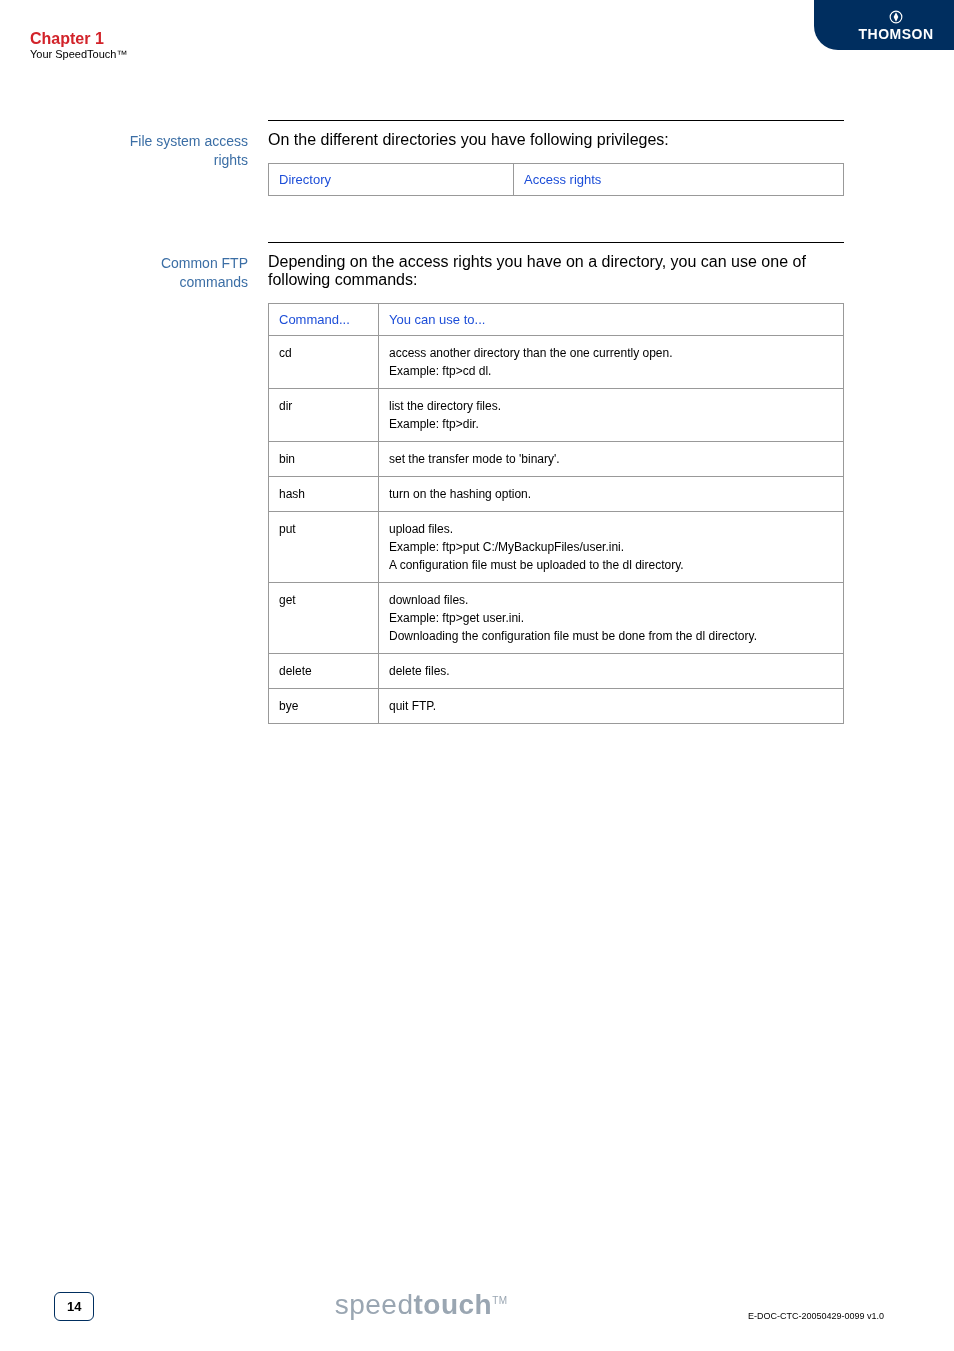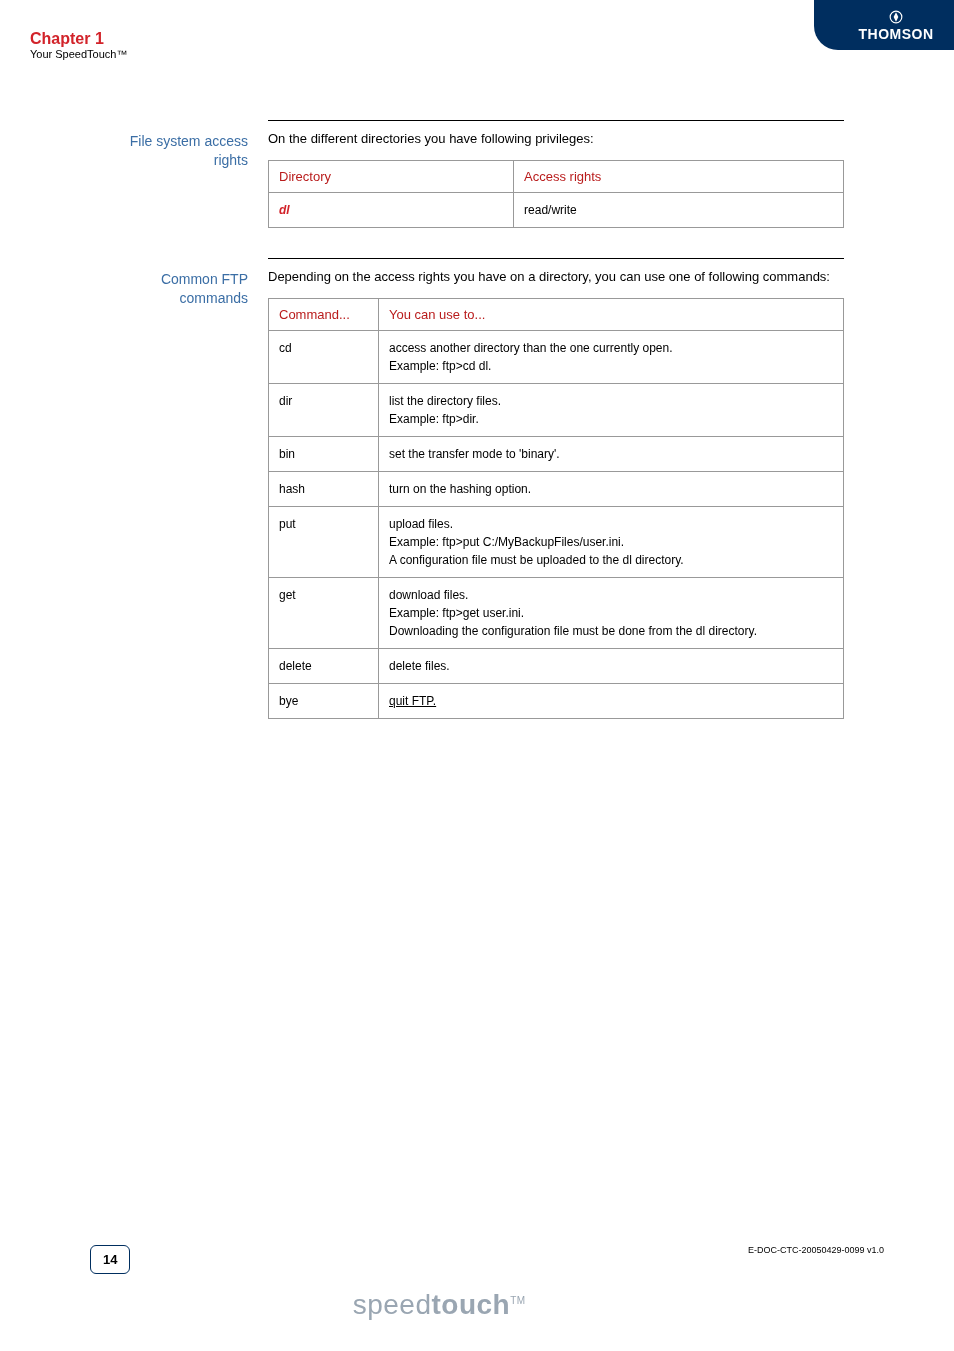--- a/index.html
+++ b/index.html
@@ -48,48 +48,48 @@
   }
   .thomson-icon {
     width: 14px;
     height: 14px;
   }
   .content {
     padding: 60px 110px 0 30px;
   }
   .section {
     display: flex;
-    margin-bottom: 30px;
+    margin-bottom: 46px;
   }
   .section-label {
     width: 238px;
     text-align: right;
     padding-right: 20px;
     color: #3b6ea5;
     font-size: 14px;
     line-height: 1.35;
     flex-shrink: 0;
     padding-top: 12px;
   }
   .section-body {
     flex-grow: 1;
     border-top: 1.5px solid #000;
     padding-top: 10px;
   }
   .intro-text {
-    font-size: 13px;
+    font-size: 16px;
     margin-bottom: 14px;
   }
   table {
     border-collapse: collapse;
     width: 100%;
     font-size: 12px;
   }
   th {
-    color: #b91c1c;
+    color: #1d4ed8;
     font-weight: normal;
     text-align: left;
     padding: 8px 10px;
     border: 1px solid #999;
     font-size: 13px;
   }
   td {
     padding: 8px 10px;
     border: 1px solid #999;
     vertical-align: top;
@@ -97,22 +97,22 @@
   }
   .root-cell { color: #d2232a; font-weight: bold; font-style: italic; }
   .dl-cell { color: #d2232a; font-weight: bold; font-style: italic; }
   .footer {
     position: absolute;
     bottom: 30px;
     left: 0;
     width: 100%;
     display: flex;
     justify-content: space-between;
-    align-items: flex-start;
-    padding: 0 70px 0 90px;
+    align-items: flex-end;
+    padding: 0 70px 0 54px;
     gap: 31px;
   }
   .page-num {
     border: 1.5px solid #002e5f;
     border-radius: 6px;
     padding: 6px 12px;
     font-weight: bold;
     font-size: 13px;
     color: #000;
   }
@@ -159,24 +159,20 @@
     <div class="section-body">
       <div class="intro-text">On the different directories you have following privileges:</div>
       <table>
         <thead>
           <tr>
             <th>Directory</th>
             <th>Access rights</th>
           </tr>
         </thead>
         <tbody id="fa-body">
-            <tr>
-              <td class="dl-cell">dl</td>
-              <td>read/write</td>
-            </tr>
           </tbody>
       </table>
     </div>
   </div>
 
   <div class="section">
     <div class="section-label">
       <span>Common FTP</span><br>
       <span>commands</span>
     </div>
@@ -219,21 +215,21 @@
               <td style="white-space: pre-line;">download files.
 Example: ftp&gt;get user.ini.
 Downloading the configuration file must be done from the dl directory.</td>
             </tr>
             <tr>
               <td>delete</td>
               <td style="white-space: pre-line;">delete files.</td>
             </tr>
             <tr>
               <td>bye</td>
-              <td style="white-space: pre-line; text-decoration: underline;">quit FTP.</td>
+              <td style="white-space: pre-line;">quit FTP.</td>
             </tr>
           </tbody>
       </table>
     </div>
   </div>
 
 </div>
 
 <div class="footer">
   <div class="page-num">14</div>

